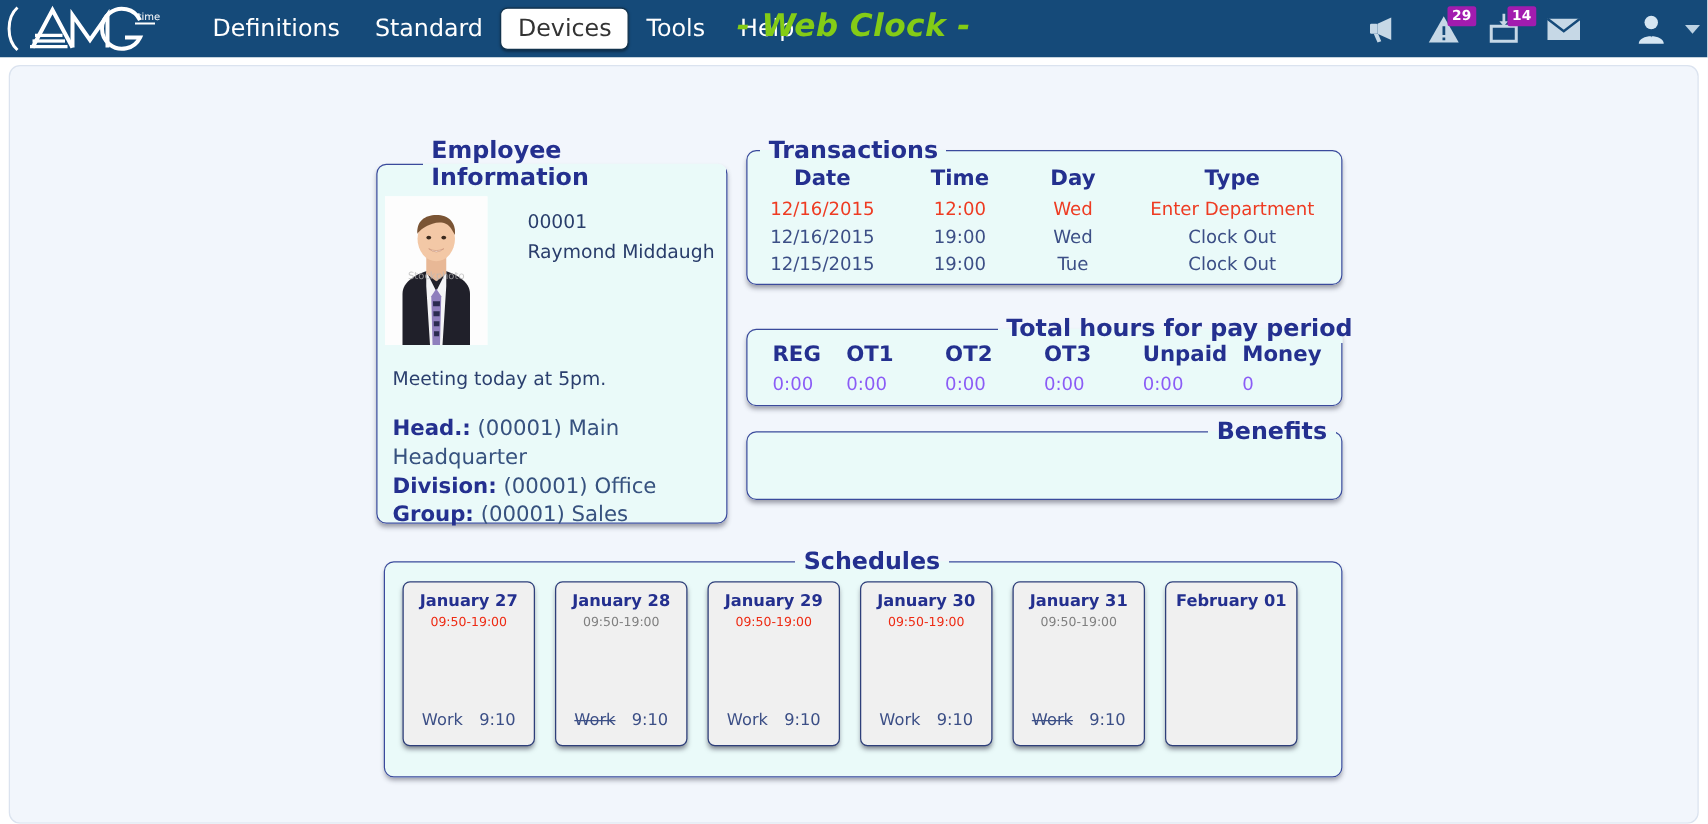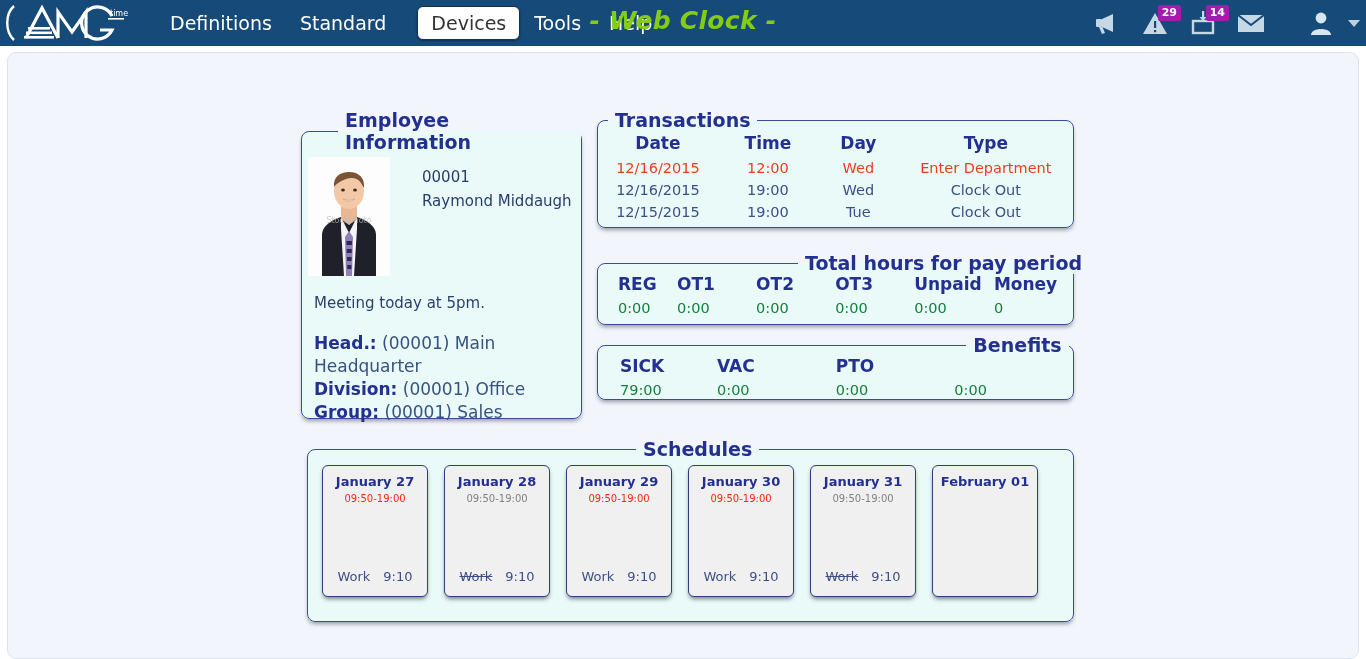--- a/index.html
+++ b/index.html
@@ -31,21 +31,20 @@
     white-space: nowrap;
     border-radius: 6px;
     line-height: 22px;
   }
   .nav-item.active {
     background: #ffffff;
     color: #333333;
     border: 1px solid #12334d;
     padding: 5px 13px;
     box-shadow: 0 1px 2px rgba(0,0,0,.35);
-    margin-left: 17px;
   }
 
   .apptitle {
     position: absolute;
     left: 0; right: 0; top: 6px;
     text-align: center;
     color: #84cc16;
     font-size: 25px;
     font-style: italic;
     font-weight: bold;
@@ -151,21 +150,21 @@
 
   
   #totalhours { left: 589px; top: 199px; width: 477px; height: 73px; }
   #benefits   { left: 589px; top: 281px; width: 477px; height: 66px; }
   .grid-table { width: 100%; border-collapse: collapse; }
   .grid-table th {
     color: #24308f; font-size: 17px; font-weight: bold;
     padding: 0 0 4px 0; text-align: left;
   }
   .grid-table td {
-    color: #15803d; font-size: 14.5px; text-align: left;
+    color: #8b5cf6; font-size: 14.5px; text-align: left;
     padding-top: 2px;
   }
   #totalhours .grid-table th:first-child,
   #totalhours .grid-table td:first-child { padding-left: 20px; }
   #benefits .grid-table th:first-child,
   #benefits .grid-table td:first-child { padding-left: 22px; }
   #totalhours .grid-table th, #totalhours .grid-table td { width: 67px; }
   #benefits .grid-table th, #benefits .grid-table td { width: 66px; }
 
   
@@ -395,38 +394,20 @@
           <td>0:00</td>
           <td>0:00</td>
           <td>0</td>
         </tr>
       </tbody>
     </table>
   </fieldset>
 
   <fieldset class="panel center" id="benefits">
     <legend style="margin-left:182px;">Benefits</legend>
-    <table class="grid-table">
-      <thead>
-        <tr>
-          <th>SICK</th>
-          <th>VAC</th>
-          <th>PTO</th>
-          <th></th>
-        </tr>
-      </thead>
-      <tbody>
-        <tr>
-          <td>79:00</td>
-          <td>0:00</td>
-          <td>0:00</td>
-          <td>0:00</td>
-        </tr>
-      </tbody>
-    </table>
   </fieldset>
 
   <fieldset class="panel" id="schedules">
     <legend>Schedules</legend>
     <div class="sched-row">
 
       <div class="sched-card">
         <div class="sched-date">January 27</div>
         <div class="sched-time red">09:50-19:00</div>
         <div class="sched-bottom">

